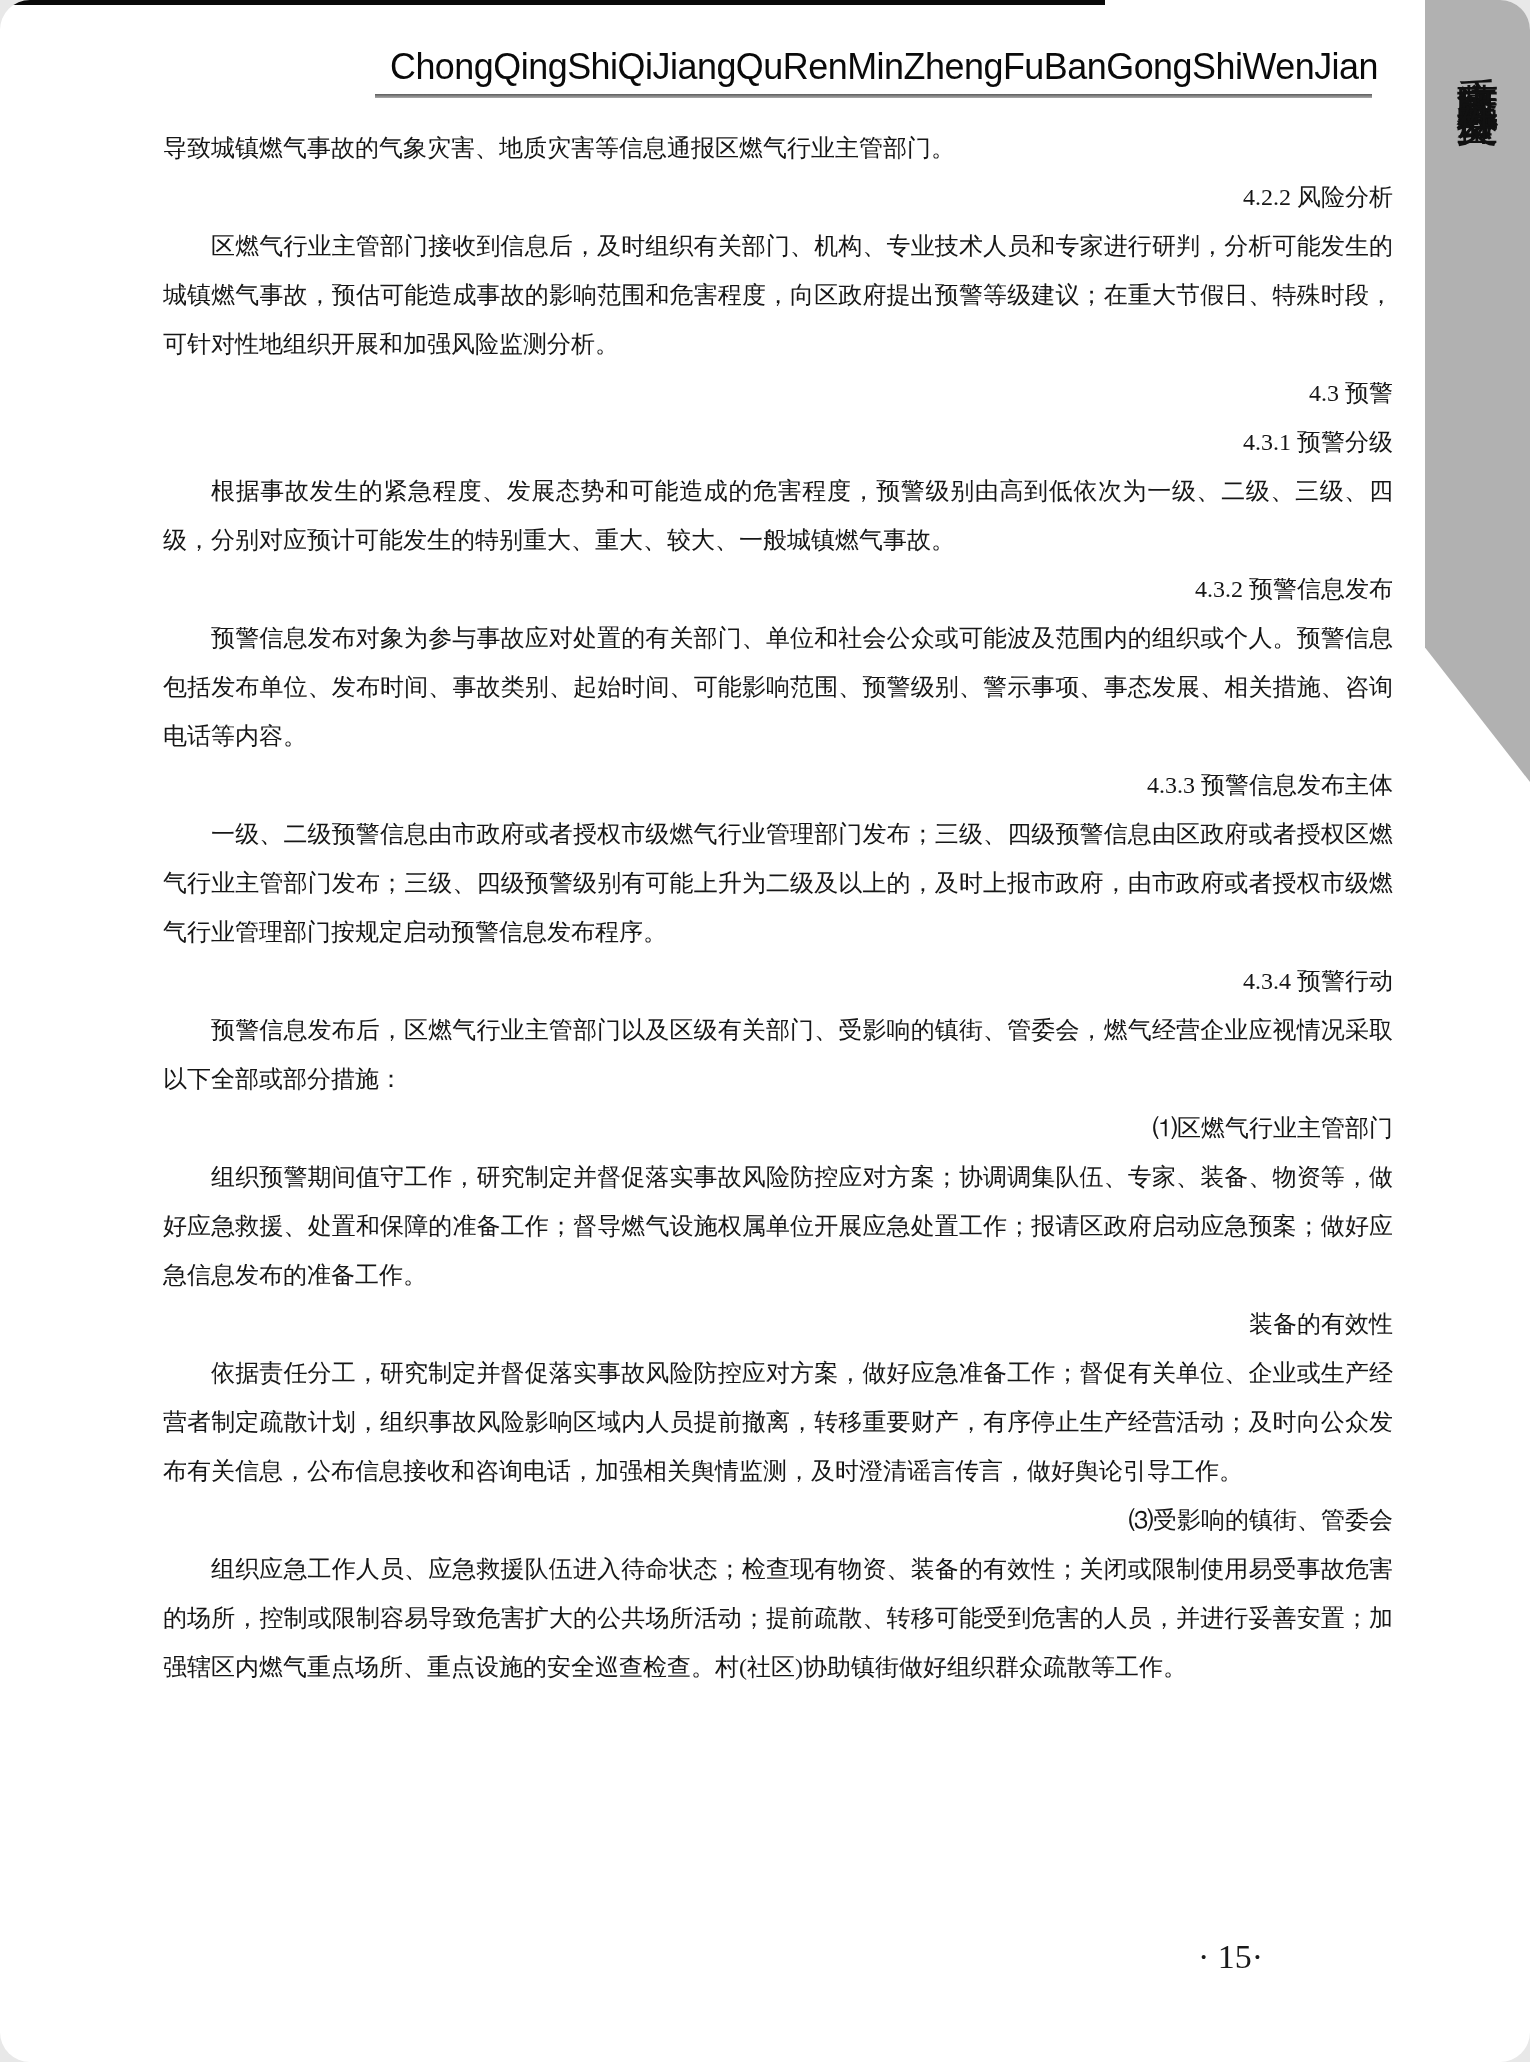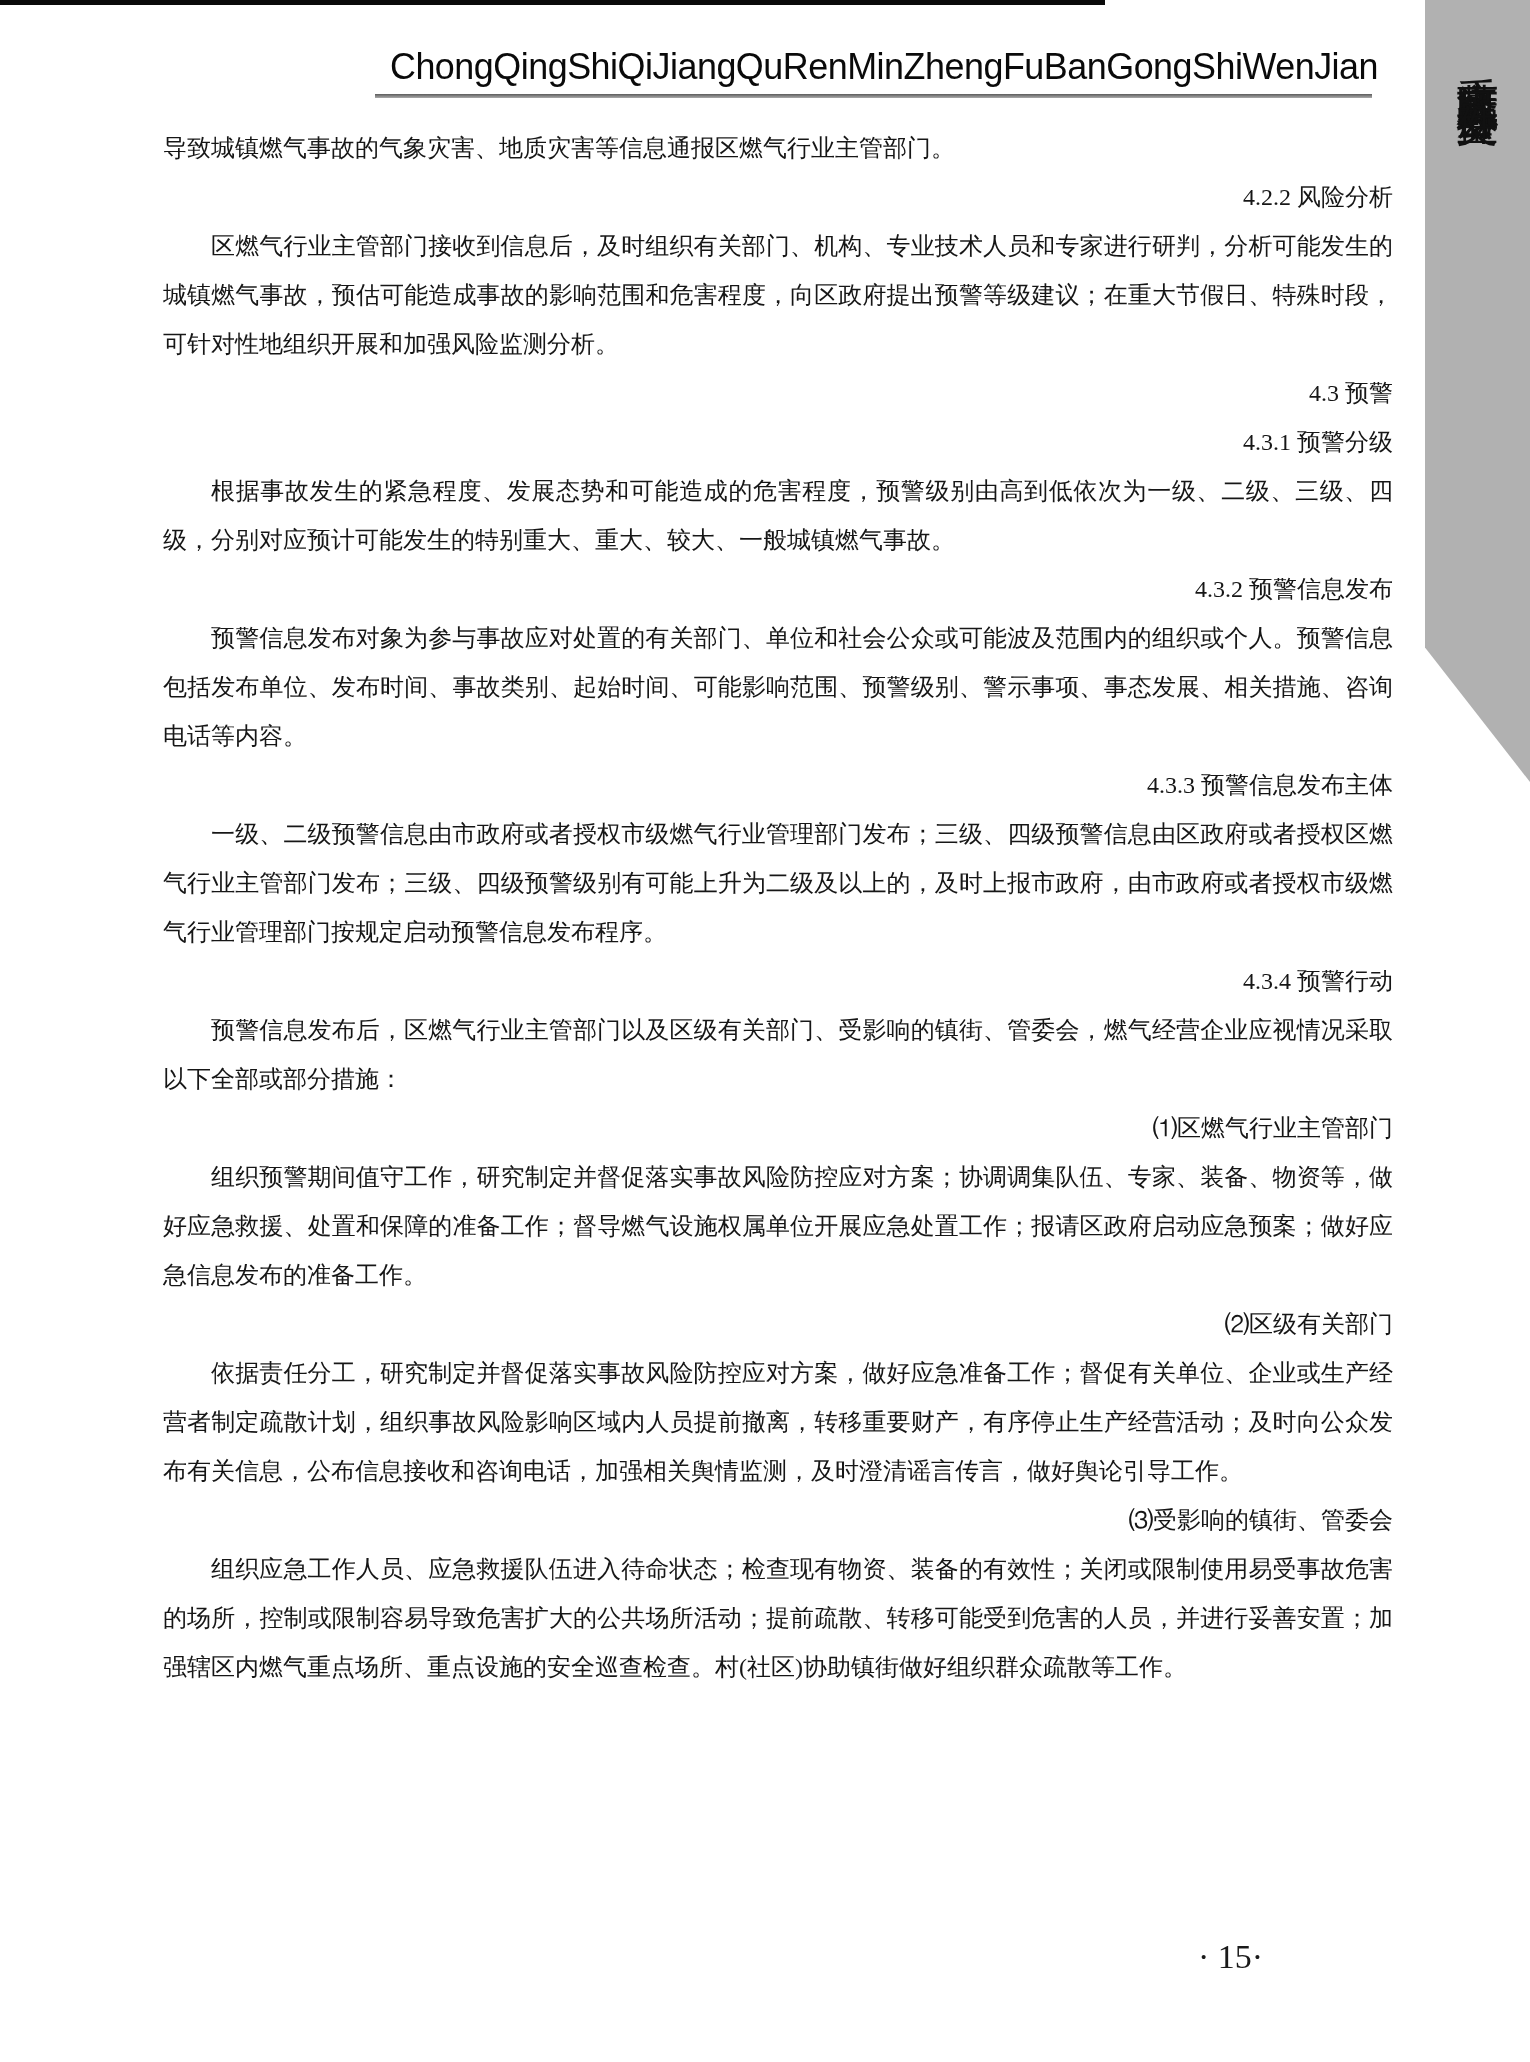--- a/index.html
+++ b/index.html
@@ -3,20 +3,21 @@
 <meta charset="utf-8">
 <style>
   html, body { margin: 0; padding: 0; background: #e8e8e8; }
   .page {
     position: relative;
     width: 1530px;
     height: 2062px;
     background: #ffffff;
     overflow: hidden;
     font-family: "Liberation Serif", serif;
+    border-radius: 30px;
   }
   
   .top-edge {
     position: absolute;
     top: 0; left: 0;
     width: 1105px; height: 5px;
     background: #0a0a0a;
   }
   
   .doc-header-title {
@@ -93,21 +94,21 @@
       <p class="blk heading">4.3.1 预警分级</p>
       <p class="blk">根据事故发生的紧急程度、发展态势和可能造成的危害程度，预警级别由高到低依次为一级、二级、三级、四级，分别对应预计可能发生的特别重大、重大、较大、一般城镇燃气事故。</p>
       <p class="blk heading">4.3.2 预警信息发布</p>
       <p class="blk">预警信息发布对象为参与事故应对处置的有关部门、单位和社会公众或可能波及范围内的组织或个人。预警信息包括发布单位、发布时间、事故类别、起始时间、可能影响范围、预警级别、警示事项、事态发展、相关措施、咨询电话等内容。</p>
       <p class="blk heading">4.3.3 预警信息发布主体</p>
       <p class="blk">一级、二级预警信息由市政府或者授权市级燃气行业管理部门发布；三级、四级预警信息由区政府或者授权区燃气行业主管部门发布；三级、四级预警级别有可能上升为二级及以上的，及时上报市政府，由市政府或者授权市级燃气行业管理部门按规定启动预警信息发布程序。</p>
       <p class="blk heading">4.3.4 预警行动</p>
       <p class="blk">预警信息发布后，区燃气行业主管部门以及区级有关部门、受影响的镇街、管委会，燃气经营企业应视情况采取以下全部或部分措施：</p>
       <p class="blk heading">⑴区燃气行业主管部门</p>
       <p class="blk">组织预警期间值守工作，研究制定并督促落实事故风险防控应对方案；协调调集队伍、专家、装备、物资等，做好应急救援、处置和保障的准备工作；督导燃气设施权属单位开展应急处置工作；报请区政府启动应急预案；做好应急信息发布的准备工作。</p>
-      <p class="blk heading">⑵区级有关部门</p>
+      <p class="blk heading">装备的有效性</p>
       <p class="blk">依据责任分工，研究制定并督促落实事故风险防控应对方案，做好应急准备工作；督促有关单位、企业或生产经营者制定疏散计划，组织事故风险影响区域内人员提前撤离，转移重要财产，有序停止生产经营活动；及时向公众发布有关信息，公布信息接收和咨询电话，加强相关舆情监测，及时澄清谣言传言，做好舆论引导工作。</p>
       <p class="blk heading">⑶受影响的镇街、管委会</p>
       <p class="blk">组织应急工作人员、应急救援队伍进入待命状态；检查现有物资、装备的有效性；关闭或限制使用易受事故危害的场所，控制或限制容易导致危害扩大的公共场所活动；提前疏散、转移可能受到危害的人员，并进行妥善安置；加强辖区内燃气重点场所、重点设施的安全巡查检查。村(社区)协助镇街做好组织群众疏散等工作。</p>
     </div>
 
   <div class="sidebar-ribbon" style="background-color: rgb(177, 177, 177);">
     <span class="sidebar-text">重庆市綦江区人民政府办公室文件</span>
   </div>
 
   <div class="footer-page-number">· 15·</div>

